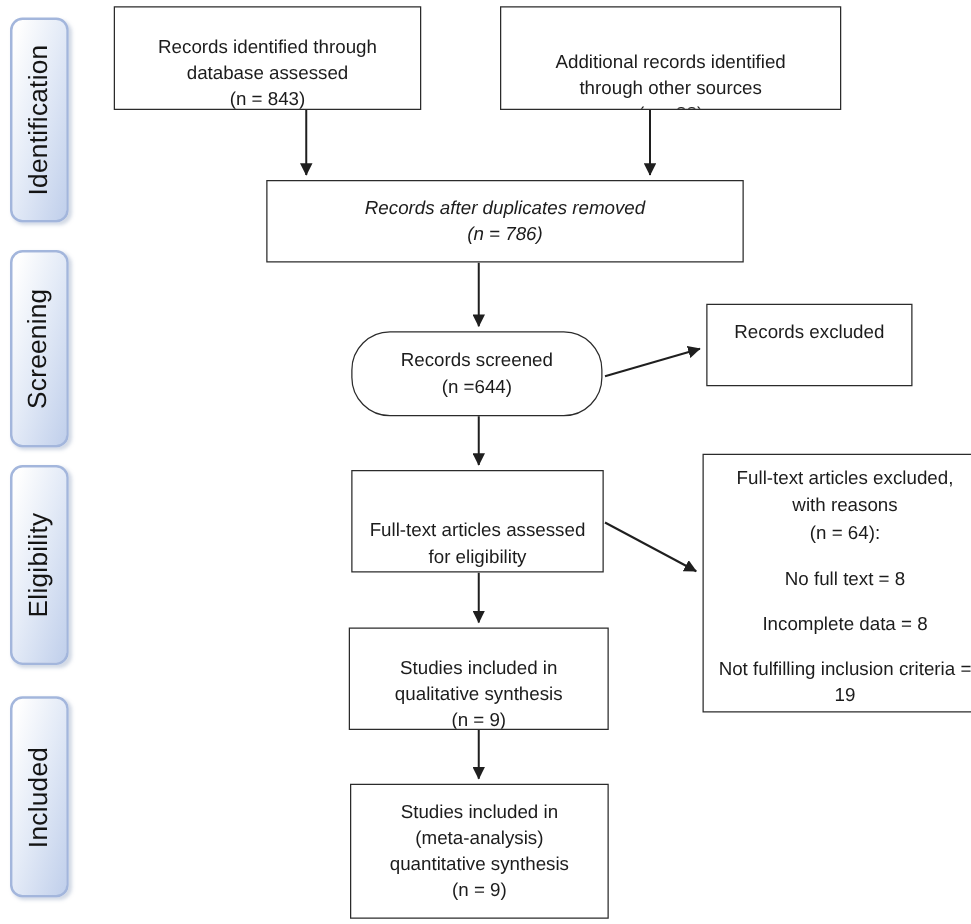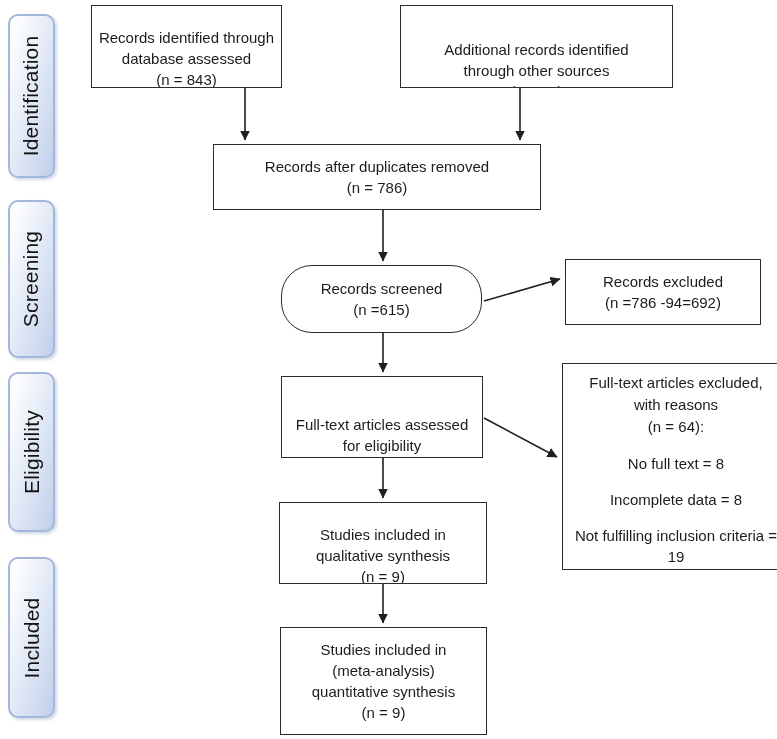--- a/index.html
+++ b/index.html
@@ -10,25 +10,25 @@
   }
   .arrows { position:absolute; left:0; top:0; z-index:1; }
 
   
   .fbox {
     position:absolute; box-sizing:border-box; z-index:2;
     border:1.6px solid var(--box-border,#2b2b2b); background:#ffffff;
     text-align:center; font-size:15px; line-height:21px; overflow:hidden;
   }
   .fbox div { white-space:nowrap; }
-  .box-identified   { left:91px;  top:5px;   width:191px; height:83px;  padding-top:21px; }
+  .box-identified   { left:91px;  top:5px;   width:246px; height:83px;  padding-top:21px; }
   .box-additional   { left:400px; top:5px;   width:273px; height:83px;  padding-top:33px; }
-  .box-dedup        { left:213px; top:144px; width:328px; height:66px;  padding-top:11px; }
+  .box-dedup        { left:213px; top:144px; width:382px; height:66px;  padding-top:11px;font-style:italic; }
   .box-screened     { left:281px; top:265px; width:201px; height:68px;  padding-top:12px;border-radius:31px; }
-  .box-rec-excluded { left:565px; top:243px; width:196px; height:66px;  padding-top:11px;margin-top:16px; }
+  .box-rec-excluded { left:565px; top:243px; width:165px; height:66px;  padding-top:11px; }
   .box-fulltext     { left:281px; top:376px; width:202px; height:82px;  padding-top:37px; }
   .box-ft-excluded  { left:562px; top:363px; width:228px; height:207px; padding-top:8px; line-height:22px; }
   .box-qualitative  { left:279px; top:502px; width:208px; height:82px;  padding-top:21px; }
   .box-quantitative { left:280px; top:627px; width:207px; height:108px; padding-top:11px; }
   .box-ft-excluded .reason { margin-top:15px; line-height:21px; white-space:normal; padding:0 8px; }
 
   
   .stage {
     position:absolute; left:8px; width:47px; z-index:2;
     box-sizing:border-box; border:2px solid var(--stage-border,#a3b6dc);
@@ -97,26 +97,25 @@
     <div>(n = 32)</div>
   </div>
 
   <div class="fbox box-dedup">
     <div>Records after duplicates removed</div>
     <div>(n = 786)</div>
   </div>
 
   <div class="fbox box-screened">
     <div>Records screened</div>
-    <div>(n =615)</div>
+    <div>(n =644)</div>
   </div>
 
   <div class="fbox box-rec-excluded">
     <div>Records excluded</div>
-    <div>(n =786 -94=692)</div>
   </div>
 
   <div class="fbox box-fulltext">
     <div>Full-text articles assessed</div>
     <div>for eligibility</div>
     <div>(n =73+21abs)</div>
   </div>
 
   <div class="fbox box-ft-excluded">
     <div>Full-text articles excluded,</div>

